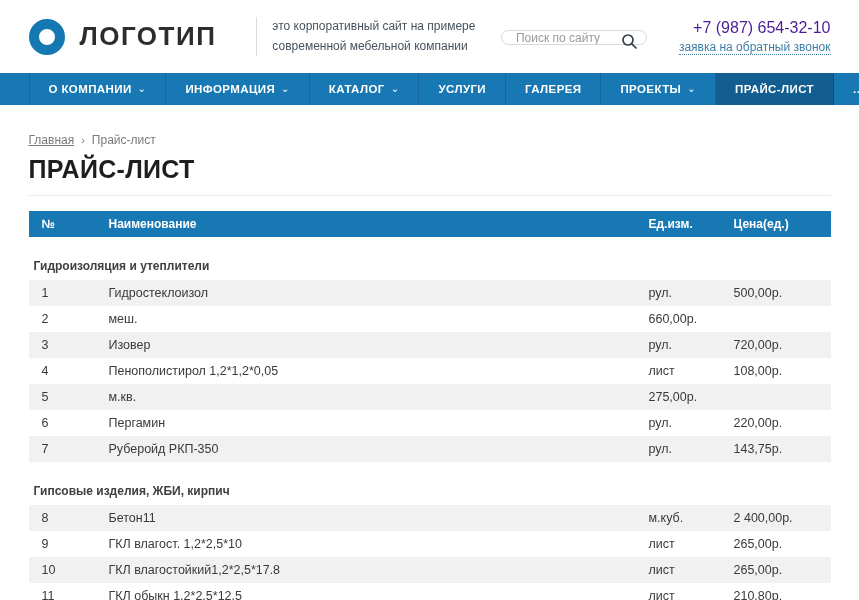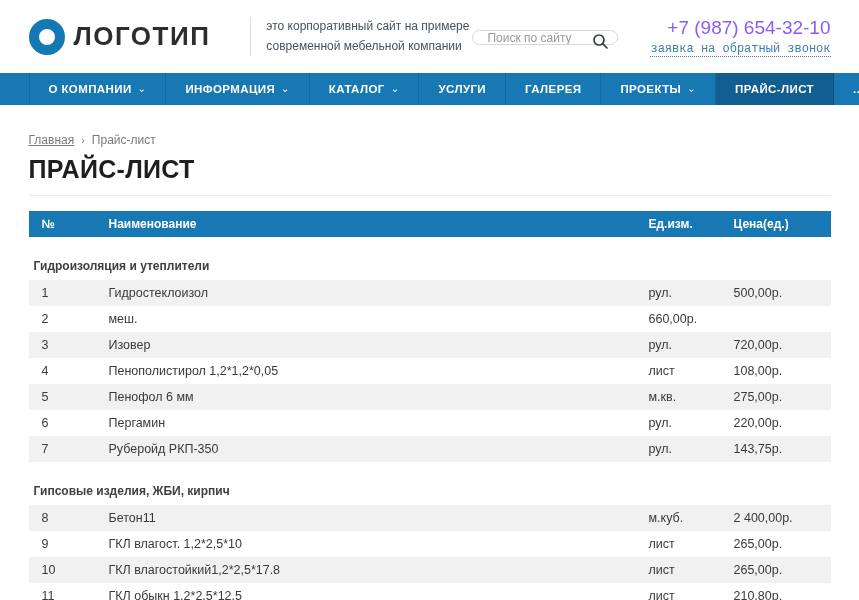--- a/index.html
+++ b/index.html
@@ -6,43 +6,43 @@
   html, body {
     width: 859px; height: 600px; overflow: hidden;
     background: #ffffff;
     font-family: "Liberation Sans", "DejaVu Sans", sans-serif;
   }
   .inner { width: 802px; margin: 0 auto; }
 
   
   .site-header { height: 73px; background: #ffffff; }
   .site-header .inner { display: flex; align-items: center; height: 100%; }
-  .logo-wrap { display: flex; align-items: center; gap: 9px; cursor: pointer; }
+  .logo-wrap { display: flex; align-items: center; gap: 15px; cursor: pointer; }
   .logo-circle { width: 36px; height: 36px; border: 10px solid #1478b2; border-radius: 50%; }
   .logo-text { font-size: 26px; font-weight: bold; letter-spacing: 1.5px; color: #2d2d2d; }
   .tagline {
     margin-left: 40px; padding-left: 15px; border-left: 1px solid #dcdcdc;
     font-size: 12px; color: #46525e; line-height: 1.6;
   }
   .search-wrap { margin-left: auto; position: relative; }
   .search-input {
     width: 146px; height: 15px; border: 1px solid #d9d9d9; border-radius: 14px;
     padding: 0 32px 0 14px; font-size: 12px; color: #333; outline: none;
     font-family: "Liberation Sans", sans-serif;
   }
   .search-input::placeholder { color: #9a9a9a; }
   .search-btn {
     position: absolute; right: 9px; top: 5px; width: 17px; height: 17px;
     background: none; border: none; cursor: pointer; padding: 0;
   }
   .phone-block { margin-left: 32px; display: flex; flex-direction: column; align-items: flex-end; gap: 3px; }
-  .phone-number { font-size: 19px; color: #8b5cf6; white-space: nowrap; }
+  .phone-number { font-size: 16px; color: #4c1d95; white-space: nowrap; }
   .callback-link {
     font-size: 12px; color: #3f7fa5; text-decoration: none;
-    border-bottom: 1px dotted #3f7fa5; cursor: pointer; white-space: nowrap; font-family: Liberation Mono, monospace;
+    border-bottom: 1px dotted #3f7fa5; cursor: pointer; white-space: nowrap;
   }
 
   
   .main-nav { background: #1878b4; height: 32px; }
   .main-nav .inner { display: flex; height: 100%; }
   .nav-item {
     display: flex; align-items: center; padding: 0 19px; height: 100%;
     color: #ffffff; font-size: 11.5px; font-weight: bold; letter-spacing: 0.4px;
     border-right: 1px solid rgba(0,0,0,0.13); cursor: pointer; white-space: nowrap;
   }
@@ -170,21 +170,20 @@
         <div>720,00р.</div>
       </div>
       <div class="price-row grid-cols">
         <div>4</div>
         <div>Пенополистирол 1,2*1,2*0,05</div>
         <div>лист</div>
         <div>108,00р.</div>
       </div>
       <div class="price-row grid-cols stripe">
         <div>5</div>
-        <div>Пенофол 6 мм</div>
         <div>м.кв.</div>
         <div>275,00р.</div>
       </div>
       <div class="price-row grid-cols">
         <div>6</div>
         <div>Пергамин</div>
         <div>рул.</div>
         <div>220,00р.</div>
       </div>
       <div class="price-row grid-cols stripe">

